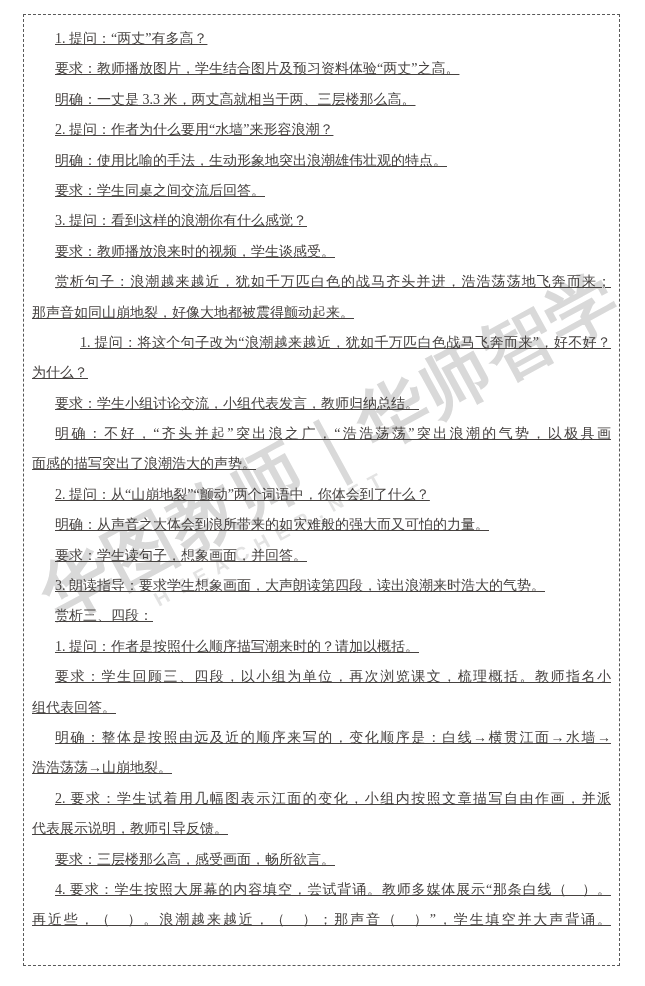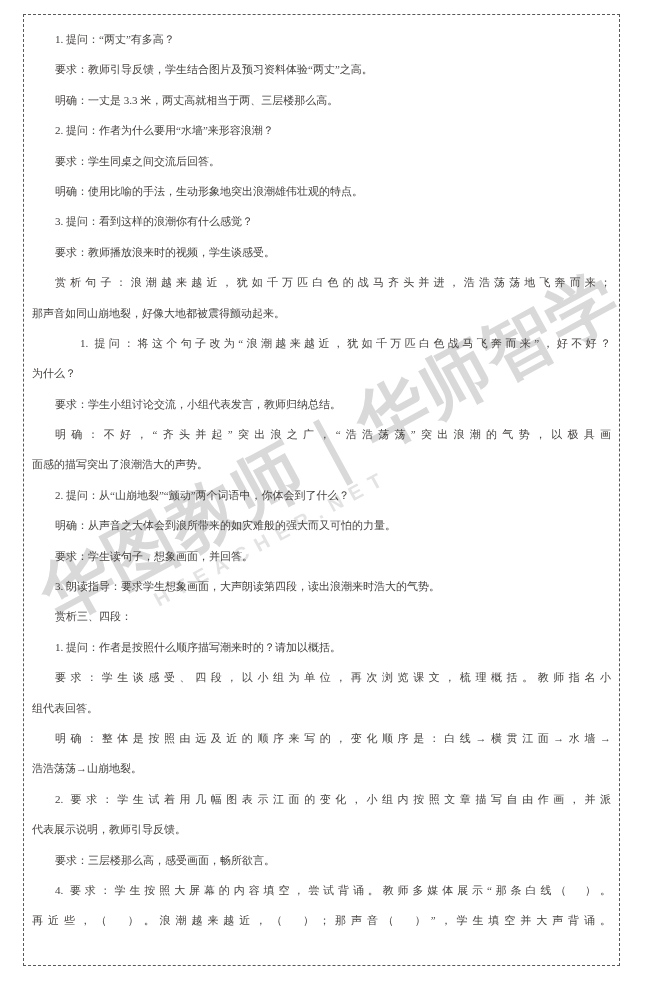--- a/index.html
+++ b/index.html
@@ -43,22 +43,23 @@
     line-height:20px;
     font-weight:bold;
     color:#e3e3e3;
     letter-spacing:9px;
     font-family:"Liberation Sans","DejaVu Sans",sans-serif;
   }
   .textbody{
     position:absolute;
     left:8px;right:8px;top:9px;
     z-index:1;
-    font-size:11px;
+    font-size:14px;
     color:#464240;
+    text-decoration:underline;
   }
   .line{
     height:30.4px;
     line-height:30.4px;
     overflow:visible;
   }
   .line.ind{padding-left:23px;}
   .line.sml{padding-left:4px;margin-left:44px;}
   .line.j{
     text-align:justify;
@@ -69,41 +70,41 @@
 <body>
 
 <div class="page" style="background: rgb(255, 255, 255);">
   <div class="frame" style="border-color: rgb(88, 88, 88); border-style: dashed;">
     <div class="watermark">
       <div class="wm-big" style="color: rgb(217, 217, 217);">华图教师｜华师智学</div>
       <div class="wm-small" style="color: rgb(227, 227, 227);">HTEACHER.NET</div>
     </div>
     <div class="textbody" id="textbody" style="color: rgb(70, 66, 64);">
         <div class="line ind">1. 提问：“两丈”有多高？</div>
-        <div class="line ind">要求：教师引导反馈，学生结合图片及预习资料体验“两丈”之高。</div>
+        <div class="line ind">要求：教师播放图片，学生结合图片及预习资料体验“两丈”之高。</div>
         <div class="line ind">明确：一丈是 3.3 米，两丈高就相当于两、三层楼那么高。</div>
         <div class="line ind">2. 提问：作者为什么要用“水墙”来形容浪潮？</div>
+        <div class="line ind">明确：使用比喻的手法，生动形象地突出浪潮雄伟壮观的特点。</div>
         <div class="line ind">要求：学生同桌之间交流后回答。</div>
-        <div class="line ind">明确：使用比喻的手法，生动形象地突出浪潮雄伟壮观的特点。</div>
         <div class="line ind">3. 提问：看到这样的浪潮你有什么感觉？</div>
         <div class="line ind">要求：教师播放浪来时的视频，学生谈感受。</div>
         <div class="line ind j">赏析句子：浪潮越来越近，犹如千万匹白色的战马齐头并进，浩浩荡荡地飞奔而来；</div>
         <div class="line">那声音如同山崩地裂，好像大地都被震得颤动起来。</div>
         <div class="line sml j">1. 提问：将这个句子改为“浪潮越来越近，犹如千万匹白色战马飞奔而来”，好不好？</div>
         <div class="line">为什么？</div>
         <div class="line ind">要求：学生小组讨论交流，小组代表发言，教师归纳总结。</div>
         <div class="line ind j">明确：不好，“齐头并起”突出浪之广，“浩浩荡荡”突出浪潮的气势，以极具画</div>
         <div class="line">面感的描写突出了浪潮浩大的声势。</div>
         <div class="line ind">2. 提问：从“山崩地裂”“颤动”两个词语中，你体会到了什么？</div>
         <div class="line ind">明确：从声音之大体会到浪所带来的如灾难般的强大而又可怕的力量。</div>
         <div class="line ind">要求：学生读句子，想象画面，并回答。</div>
         <div class="line ind">3. 朗读指导：要求学生想象画面，大声朗读第四段，读出浪潮来时浩大的气势。</div>
         <div class="line ind">赏析三、四段：</div>
         <div class="line ind">1. 提问：作者是按照什么顺序描写潮来时的？请加以概括。</div>
-        <div class="line ind j">要求：学生谈感受、四段，以小组为单位，再次浏览课文，梳理概括。教师指名小</div>
+        <div class="line ind j">要求：学生回顾三、四段，以小组为单位，再次浏览课文，梳理概括。教师指名小</div>
         <div class="line">组代表回答。</div>
         <div class="line ind j">明确：整体是按照由远及近的顺序来写的，变化顺序是：白线→横贯江面→水墙→</div>
         <div class="line">浩浩荡荡→山崩地裂。</div>
         <div class="line ind j">2. 要求：学生试着用几幅图表示江面的变化，小组内按照文章描写自由作画，并派</div>
         <div class="line">代表展示说明，教师引导反馈。</div>
         <div class="line ind">要求：三层楼那么高，感受画面，畅所欲言。</div>
         <div class="line ind j">4. 要求：学生按照大屏幕的内容填空，尝试背诵。教师多媒体展示“那条白线（　）。</div>
         <div class="line j">再近些，（　）。浪潮越来越近，（　）；那声音（　）”，学生填空并大声背诵。</div>
       </div>
   </div>

